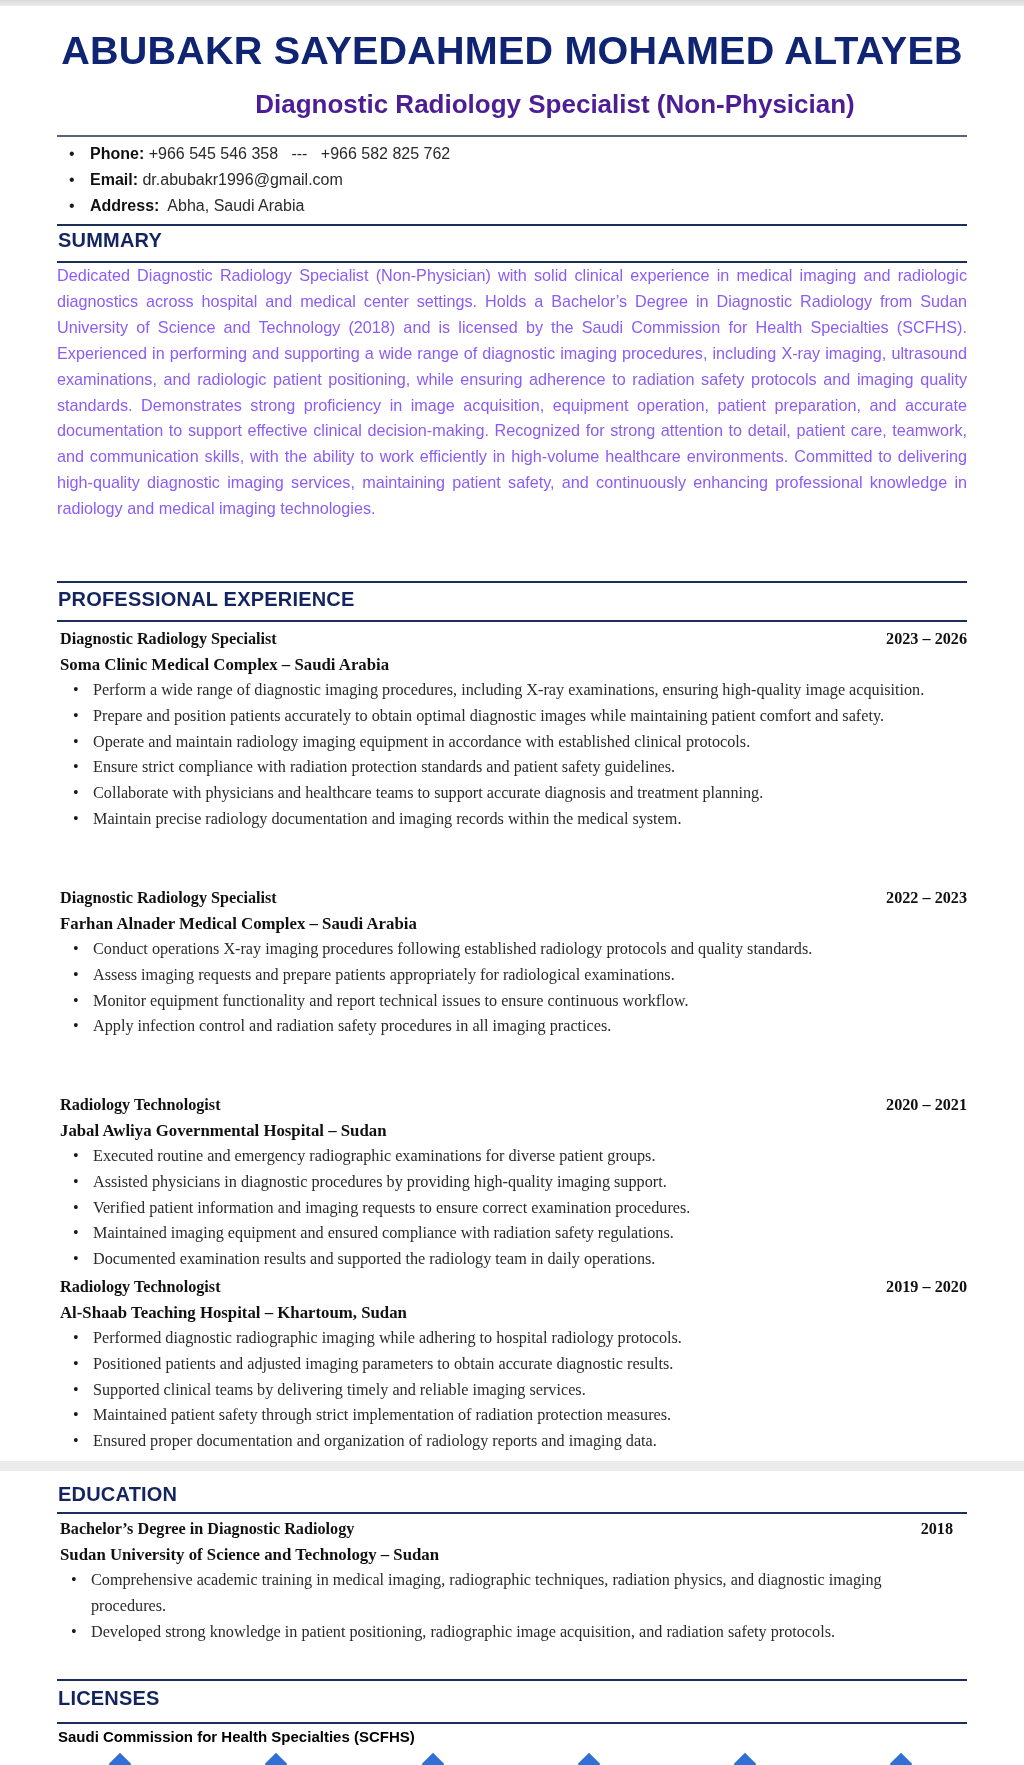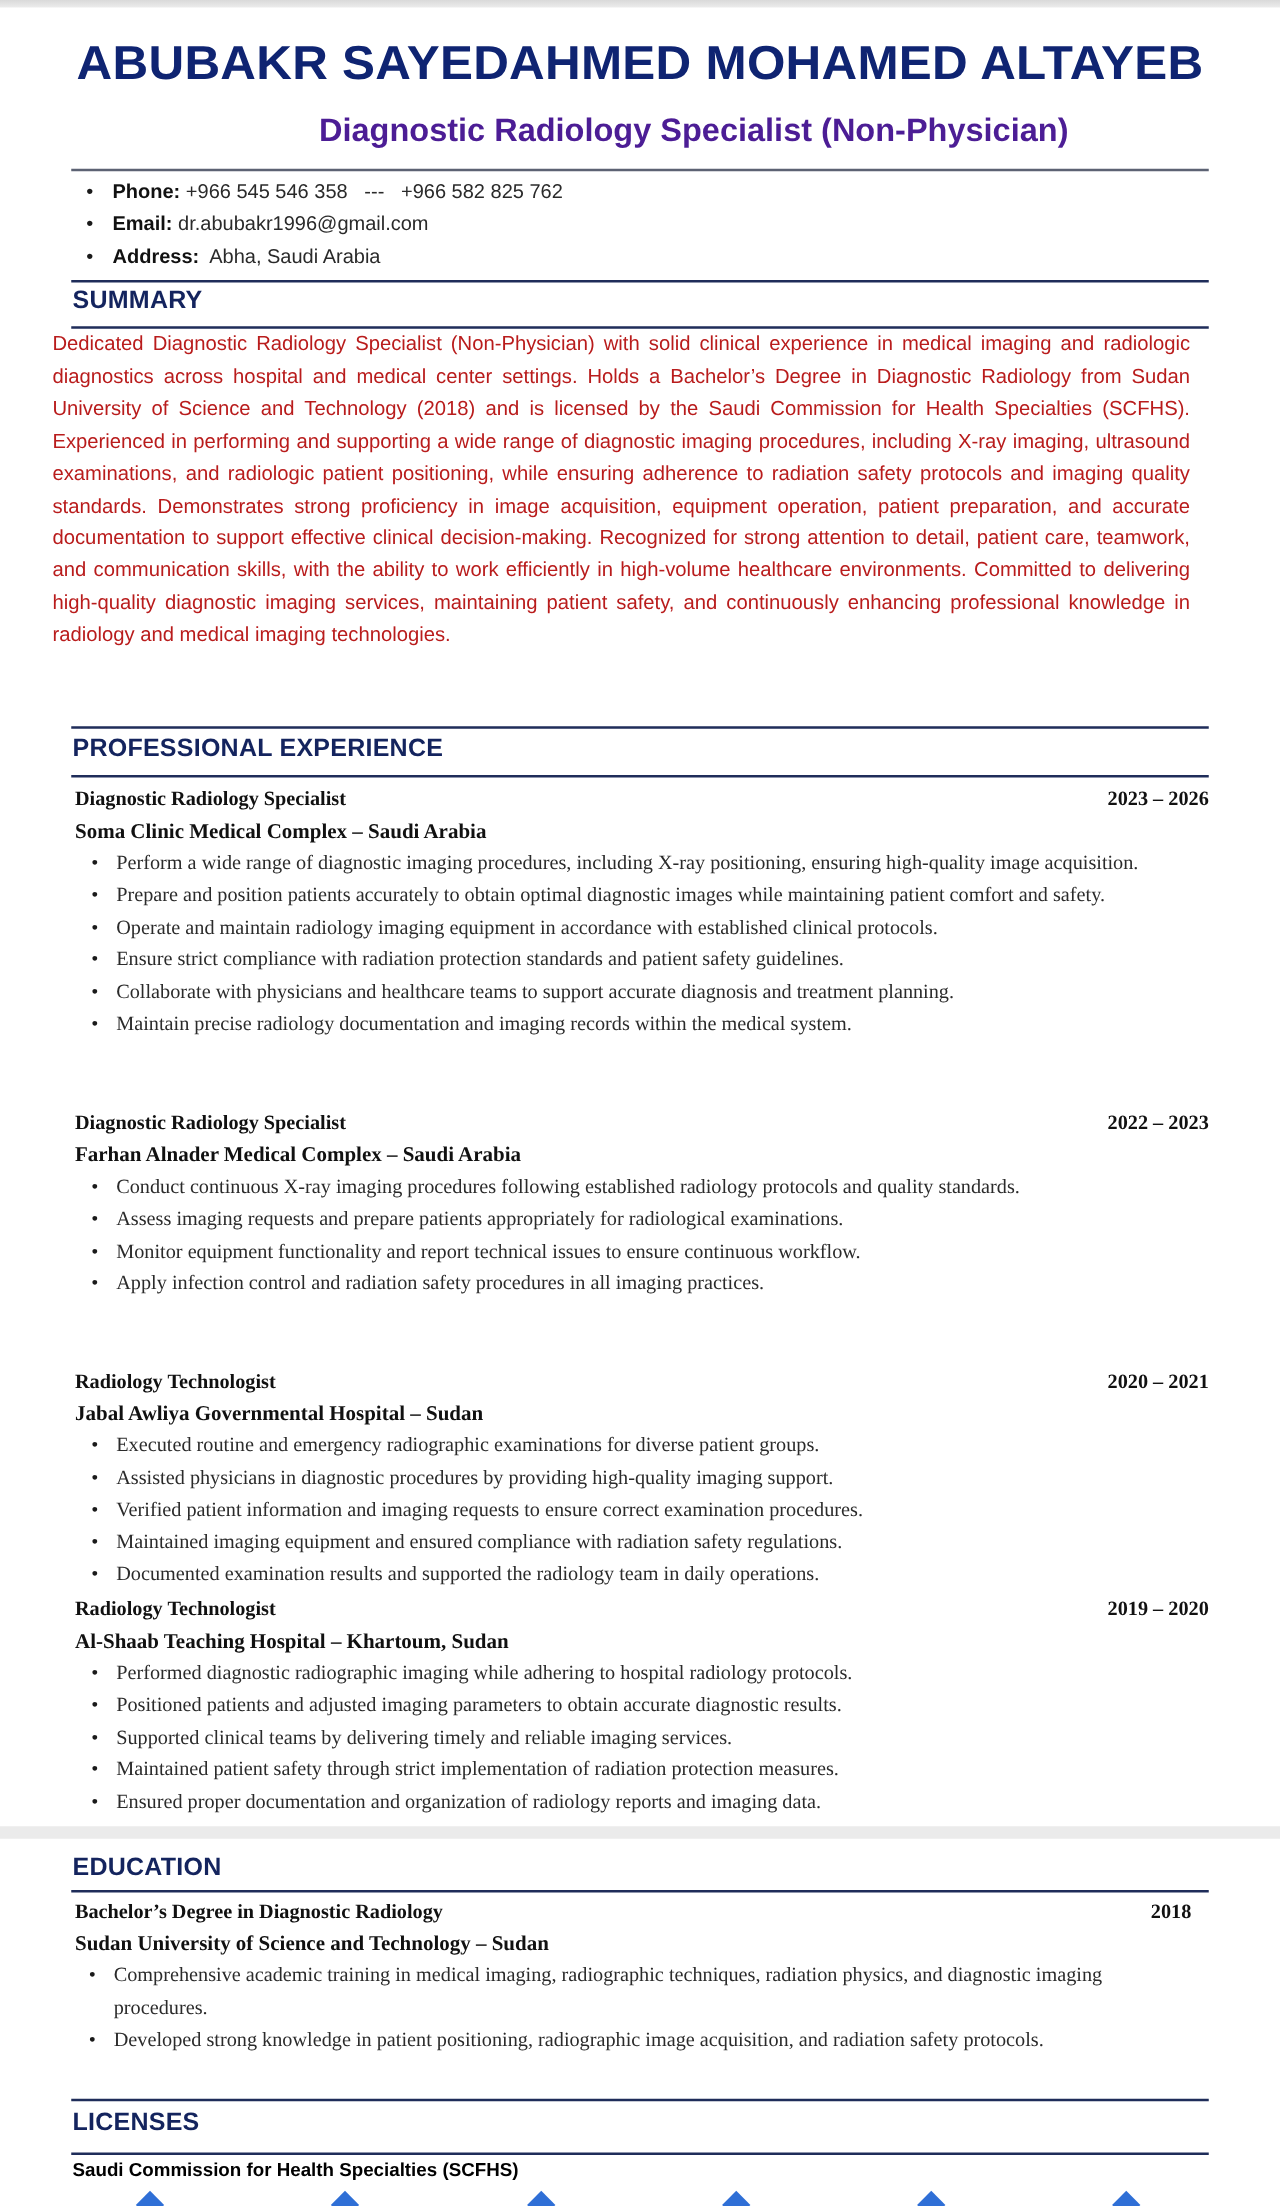--- a/index.html
+++ b/index.html
@@ -31,22 +31,22 @@
       list-style: none; font-size: 16px;
     }
     .contact li { height: 26px; line-height: 26px; position: relative; padding-left: 33px; color: #2a2a2a; }
     .contact li::before { content: "•"; position: absolute; left: 12px; top: 0; font-size: 16px; color: #1a1a1a; }
     .contact b { color: #111; }
     .sec-head {
       position: absolute; left: 58px; font-weight: bold; font-size: 20px; color: #14245e;
       letter-spacing: 0.2px;
     }
     .summary {
-      position: absolute; left: 42px; top: 263px; width: 910px; margin: 0;
-      font-size: 16.2px; line-height: 25.9px; text-align: justify; color: #b91c1c;
+      position: absolute; left: 57px; top: 263px; width: 910px; margin: 0;
+      font-size: 16.2px; line-height: 25.9px; text-align: justify; color: #8b5cf6;
     }
     .job { position: absolute; left: 60px; width: 907px; font-family: Liberation Serif, serif; }
     .job-row { display: flex; justify-content: space-between; height: 26px; line-height: 26px; }
     .job-title { font-weight: bold; font-size: 16.2px; color: #111; }
     .job-dates { font-weight: bold; font-size: 16.2px; color: #111; }
     .job-org { font-weight: bold; font-size: 16.8px; color: #111; height: 26px; line-height: 26px; }
     .bullets { margin: 0; padding: 0; list-style: none; }
     .bullets li {
       position: relative; padding-left: 33px; font-size: 16.2px; line-height: 25.8px;
       color: #2b2b2b; padding-right: 8px;
@@ -86,37 +86,37 @@
 <div class="sec-head" style="top:588px">PROFESSIONAL EXPERIENCE</div>
 <div class="rule" style="top:620px"></div>
 
 <div class="job" style="top:626px">
   <div class="job-row">
       <span class="job-title">Diagnostic Radiology Specialist</span>
       <span class="job-dates">2023 – 2026</span>
     </div>
   <div class="job-org">Soma Clinic Medical Complex – Saudi Arabia</div>
   <ul class="bullets">
-    <li>Perform a wide range of diagnostic imaging procedures, including X-ray positioning, ensuring high-quality image acquisition.</li>
+    <li>Perform a wide range of diagnostic imaging procedures, including X-ray examinations, ensuring high-quality image acquisition.</li>
     <li>Prepare and position patients accurately to obtain optimal diagnostic images while maintaining patient comfort and safety.</li>
     <li>Operate and maintain radiology imaging equipment in accordance with established clinical protocols.</li>
     <li>Ensure strict compliance with radiation protection standards and patient safety guidelines.</li>
     <li>Collaborate with physicians and healthcare teams to support accurate diagnosis and treatment planning.</li>
     <li>Maintain precise radiology documentation and imaging records within the medical system.</li>
   </ul>
 </div>
 
 <div class="job" style="top:885px">
   <div class="job-row">
       <span class="job-title">Diagnostic Radiology Specialist</span>
       <span class="job-dates">2022 – 2023</span>
     </div>
   <div class="job-org">Farhan Alnader Medical Complex – Saudi Arabia</div>
   <ul class="bullets">
-    <li>Conduct continuous X-ray imaging procedures following established radiology protocols and quality standards.</li>
+    <li>Conduct operations X-ray imaging procedures following established radiology protocols and quality standards.</li>
     <li>Assess imaging requests and prepare patients appropriately for radiological examinations.</li>
     <li>Monitor equipment functionality and report technical issues to ensure continuous workflow.</li>
     <li>Apply infection control and radiation safety procedures in all imaging practices.</li>
   </ul>
 </div>
 
 <div class="job" style="top:1092px">
   <div class="job-row">
       <span class="job-title">Radiology Technologist</span>
       <span class="job-dates">2020 – 2021</span>

